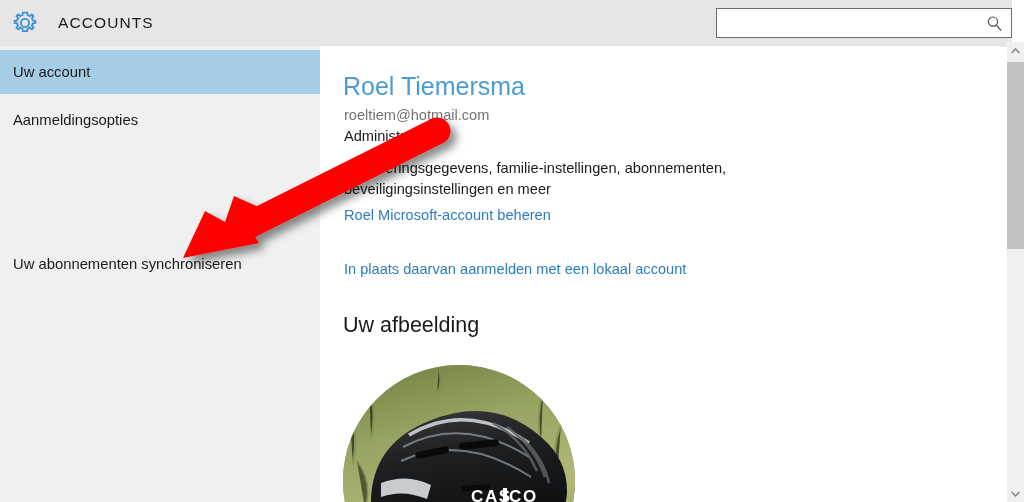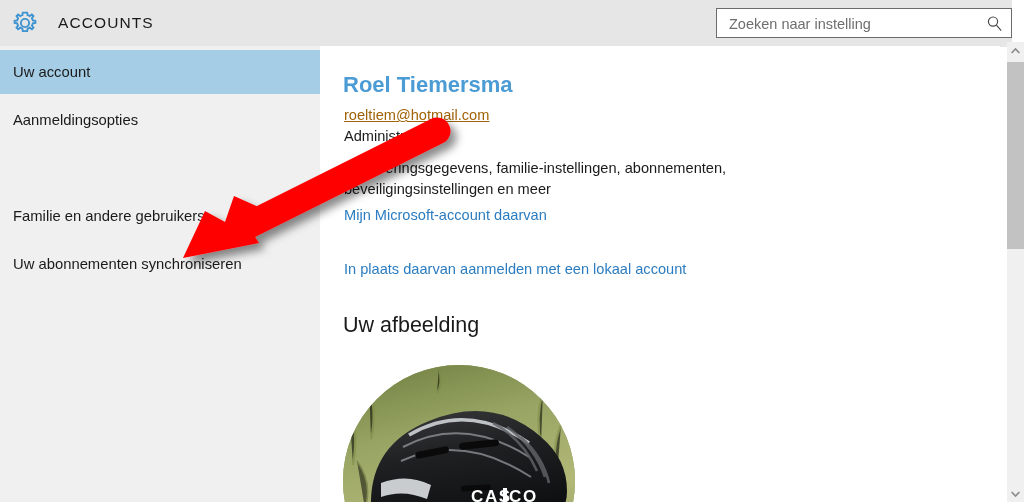--- a/index.html
+++ b/index.html
@@ -98,32 +98,31 @@
   .content {
     position: absolute;
     left: 320px; top: 46px;
     width: 680px;
     height: 456px;
     background: #ffffff;
   }
   .acct-name {
     position: absolute;
     left: 23px; top: 26px;
-    font-size: 22px;
+    font-size: 25px;
     color: #4b9bd5;
-    font-weight: 700;
+    font-weight: 400;
     white-space: nowrap;
   }
   .acct-email {
     position: absolute;
     left: 24px; top: 61px;
     font-size: 14.6px;
-    color: #a16207;
+    color: #737373;
     white-space: nowrap;
-    text-decoration: underline;
   }
   .acct-role {
     position: absolute;
     left: 24px; top: 82px;
     font-size: 14.6px;
     color: #1a1a1a;
     white-space: nowrap;
   }
   .acct-desc {
     position: absolute;
@@ -214,55 +213,51 @@
         <g fill="none" stroke="#3e93d0" stroke-width="1.9">
           <circle cx="13" cy="13" r="4.1"></circle>
           <path d="M13 2.6 l2.2 0 0.45 2.6 a8.6 8.6 0 0 1 2.1 0.88 l2.15 -1.55 1.55 1.55 -1.55 2.15 a8.6 8.6 0 0 1 0.88 2.1 l2.6 0.45 0 2.2 -2.6 0.45 a8.6 8.6 0 0 1 -0.88 2.1 l1.55 2.15 -1.55 1.55 -2.15 -1.55 a8.6 8.6 0 0 1 -2.1 0.88 l-0.45 2.6 -2.2 0 -2.2 0 -0.45 -2.6 a8.6 8.6 0 0 1 -2.1 -0.88 l-2.15 1.55 -1.55 -1.55 1.55 -2.15 a8.6 8.6 0 0 1 -0.88 -2.1 l-2.6 -0.45 0 -2.2 2.6 -0.45 a8.6 8.6 0 0 1 0.88 -2.1 l-1.55 -2.15 1.55 -1.55 2.15 1.55 a8.6 8.6 0 0 1 2.1 -0.88 l0.45 -2.6 z"></path>
         </g>
       </svg>
     </span>
 
     <span class="header-title">ACCOUNTS</span>
 
     <div class="search-box">
-      <input class="search-input" type="text" placeholder="Zoeken naar instelling" style="">
       <span class="search-icon">
         <svg width="17" height="17" viewBox="0 0 17 17">
           <g fill="none" stroke="#4a4a4a" stroke-width="1.2">
             <circle cx="7" cy="6.6" r="4.6"></circle>
             <line x1="10.4" y1="10.2" x2="15.2" y2="15.6"></line>
           </g>
         </svg>
       </span>
     </div>
   </div>
 
   <div class="sidebar">
     <div class="nav-item" style="top:52px">
       <span>Aanmeldingsopties</span>
     </div>
     <div class="nav-item selected" style="top:4px">
       <span>Uw account</span>
     </div>
-    <div class="nav-item" style="top:148px">
-      <span>Familie en andere gebruikers</span>
-    </div>
     <div class="nav-item" style="top:196px">
       <span>Uw abonnementen synchroniseren</span>
     </div>
   </div>
 
   <div class="content">
 
     <div class="acct-name">Roel Tiemersma</div>
     <div class="acct-email">roeltiem@hotmail.com</div>
     <div class="acct-role">Administrator</div>
     <div class="acct-desc">Factureringsgegevens, familie-instellingen, abonnementen, beveiligingsinstellingen en meer</div>
 
-    <a class="link link-manage">Mijn Microsoft-account daarvan</a>
+    <a class="link link-manage">Roel Microsoft-account beheren</a>
     <a class="link link-local">In plaats daarvan aanmelden met een lokaal account</a>
 
     <div class="section-title">Uw afbeelding</div>
 
     <div class="avatar">
       <svg width="232" height="232" viewBox="0 0 232 232">
         <defs>
           <linearGradient id="grassGrad" x1="0" y1="0" x2="0.25" y2="1">
             <stop offset="0%" stop-color="#6f7f40"></stop>
             <stop offset="35%" stop-color="#97a463"></stop>

